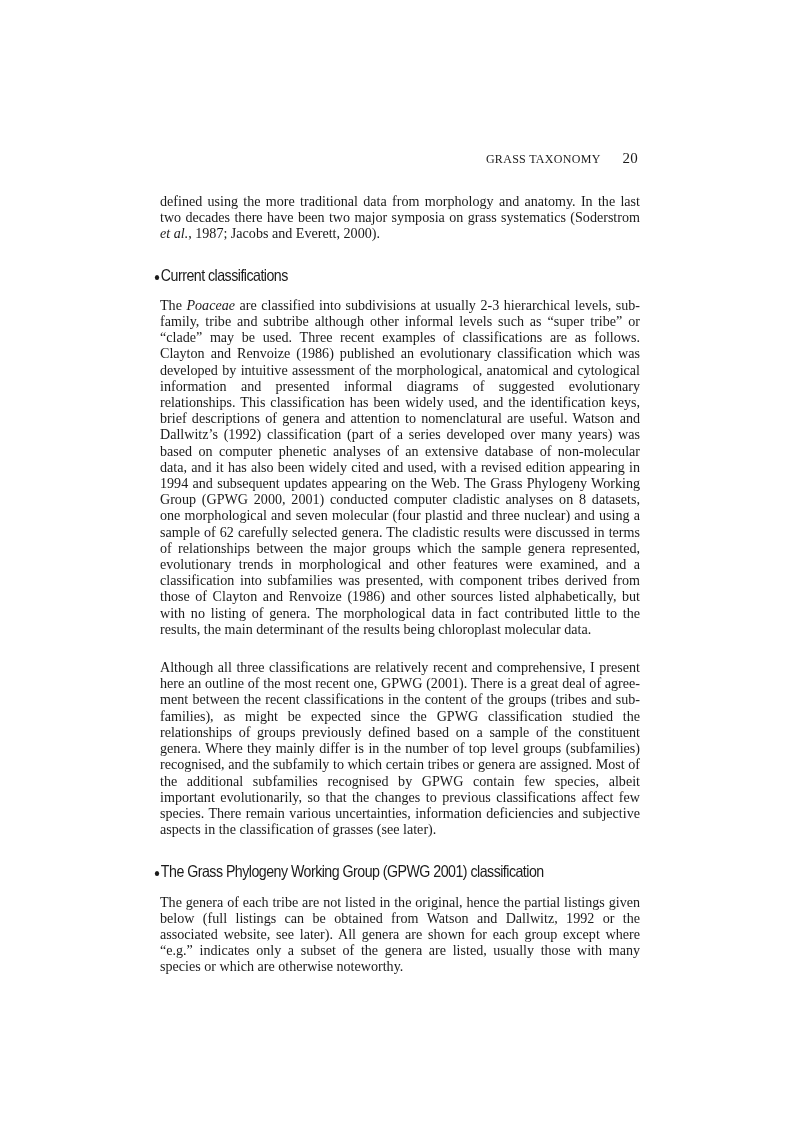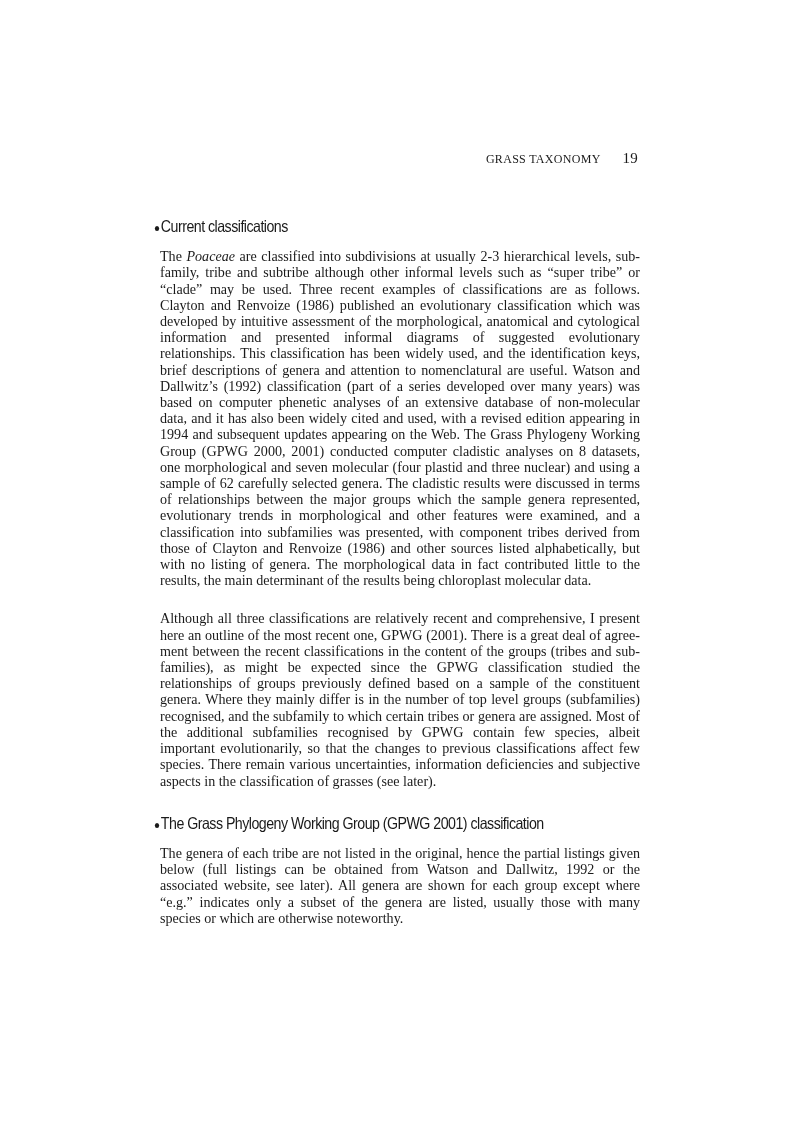--- a/index.html
+++ b/index.html
@@ -82,25 +82,26 @@
     .h2 { margin-top: 26px; margin-bottom: 14px; }
     em { font-style: italic; }
   </style>
 </head>
 <body>
 
 <div class="page">
 
   <div class="running-head">
     <span class="rh-title">GRASS TAXONOMY</span>
-    <span class="rh-page">19</span>
+    <span class="rh-page">20</span>
   </div>
 
   <div class="content">
 
+    <p class="para"><span>defined using the more traditional data from morphology and anatomy. In the last two decades there have been two major symposia on grass systematics (Soderstrom </span><em>et al.</em><span>, 1987; Jacobs and Everett, 2000).</span></p>
 
     <h2 class="section-heading h1"><span class="bullet"></span><span>Current classifications</span></h2>
 
     <p class="para"><span>The </span><em>Poaceae</em><span> are classified into subdivisions at usually 2-3 hierarchical levels, sub­family, tribe and subtribe although other informal levels such as “super tribe” or “clade” may be used. Three recent examples of classifications are as follows. Clayton and Ren­voize (1986) published an evolutionary classification which was developed by intuitive assessment of the morphological, anatomical and cytological information and presented informal diagrams of suggested evolutionary relationships. This classification has been widely used, and the identification keys, brief descriptions of genera and attention to nomenclatural are useful. Watson and Dallwitz’s (1992) classification (part of a series developed over many years) was based on computer phenetic analyses of an extensive database of non-molecular data, and it has also been widely cited and used, with a revised edition appearing in 1994 and subsequent updates appearing on the Web. The Grass Phylogeny Working Group (GPWG 2000, 2001) conducted computer cladistic analyses on 8 datasets, one morphological and seven molecular (four plastid and three nuclear) and using a sample of 62 carefully selected genera. The cladistic results were discussed in terms of relationships between the major groups which the sample genera represented, evolutionary trends in morphological and other features were examined, and a classification into subfamilies was presented, with component tribes derived from those of Clayton and Renvoize (1986) and other sources listed alphabetically, but with no listing of genera. The morphological data in fact contributed little to the results, the main determinant of the results being chloroplast molecular data.</span></p>
 
     <p class="para">Although all three classifications are relatively recent and comprehensive, I present here an outline of the most recent one, GPWG (2001). There is a great deal of agree­ment between the recent classifications in the content of the groups (tribes and sub­families), as might be expected since the GPWG classification studied the relationships of groups previously defined based on a sample of the constituent genera. Where they mainly differ is in the number of top level groups (subfamilies) recognised, and the subfamily to which certain tribes or genera are assigned. Most of the addi­tional subfamilies recognised by GPWG contain few species, albeit important evolu­tionarily, so that the changes to previous classifications affect few species. There remain various uncertainties, information deficiencies and subjective aspects in the classification of grasses (see later).</p>
 
     <h2 class="section-heading h2"><span class="bullet"></span><span>The Grass Phylogeny Working Group (GPWG 2001) classification</span></h2>
 
     <p class="para">The genera of each tribe are not listed in the original, hence the partial listings given below (full listings can be obtained from Watson and Dallwitz, 1992 or the associated website, see later). All genera are shown for each group except where “e.g.” indicates only a subset of the genera are listed, usually those with many species or which are other­wise noteworthy.</p>

